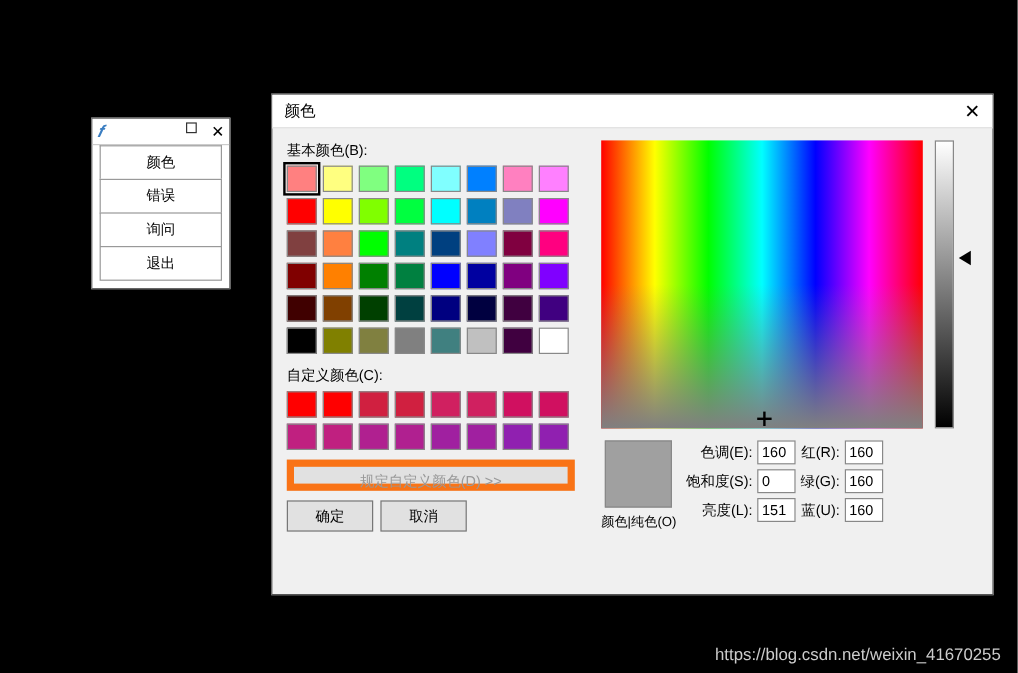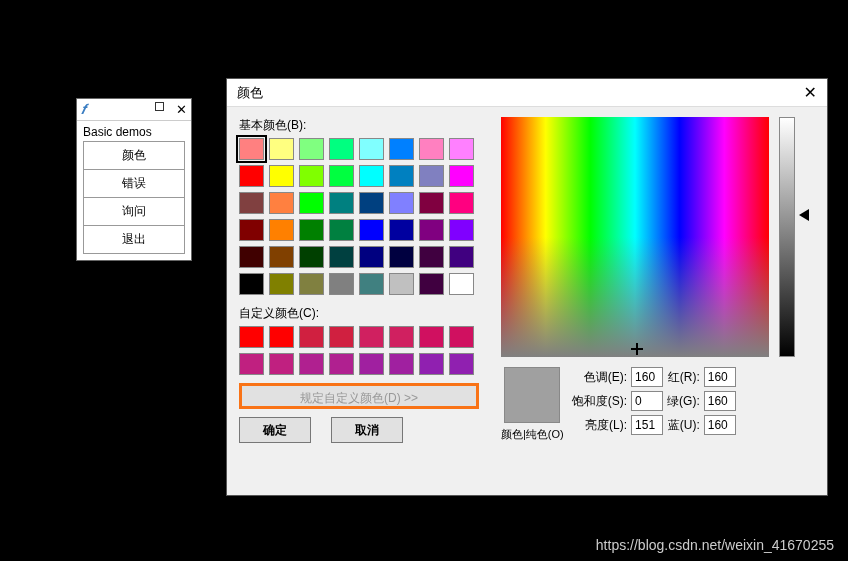--- a/index.html
+++ b/index.html
@@ -24,22 +24,22 @@
   .dlg .titlebar .close { font-size: 16px; }
   .dlg .body { display: flex; padding: 10px 12px 8px; gap: 14px; }
   
   .left { width: 248px; }
   .section-label { margin: 0 0 4px 0; }
   .swatch-grid { display: flex; flex-direction: column; gap: 5px; margin-bottom: 10px; }
   .swatch-row { display: flex; gap: 5px; }
   .swatch { width: 25px; height: 22px; border: 1px solid #888; cursor: pointer; }
   .swatch.selected { outline: 2px solid #000; outline-offset: 1px; }
   .custom-grid { display: flex; flex-direction: column; gap: 5px; margin-bottom: 8px; }
-  .btn-wide { width: 240px; height: 26px; background: #e1e1e1; border: 3px solid #f97316; text-align: center; line-height: 24px; color: #999; margin-bottom: 8px; }
-  .btn-row { display: flex; gap: 20px; font-weight: bold; }
+  .btn-wide { width: 240px; height: 26px; background: #e1e1e1; border: 6px solid #f97316; text-align: center; line-height: 24px; color: #999; margin-bottom: 8px; }
+  .btn-row { display: flex; gap: 6px; }
   .btn { width: 72px; height: 26px; background: #e1e1e1; border: 1px solid #777; text-align: center; line-height: 24px; cursor: pointer; }
   
   .right { flex: 1; display: flex; flex-direction: column; }
   .gradient-row { display: flex; gap: 10px; position: relative; }
   .gradient { width: 268px; height: 240px; position: relative; 
     background:
       linear-gradient(to top, #808080, rgba(128,128,128,0) 50%),
       linear-gradient(to right, #f00, #ff0, #0f0, #0ff, #00f, #f0f, #f00);
     cursor: crosshair;
   }
@@ -65,21 +65,20 @@
 <body>
 
 <div class="win-small">
   <div class="titlebar">
     <span class="feather">𝒇</span>
     <span class="ctrls">
       <span class="sq"></span>
       <span class="x">✕</span>
     </span>
   </div>
-  <div class="label">Basic demos</div>
   <div class="menu" id="small-menu">
       <div class="menu-item">颜色</div>
       <div class="menu-item">错误</div>
       <div class="menu-item">询问</div>
       <div class="menu-item">退出</div>
     </div>
 </div>
 
 <div class="dlg">
   <div class="titlebar">

